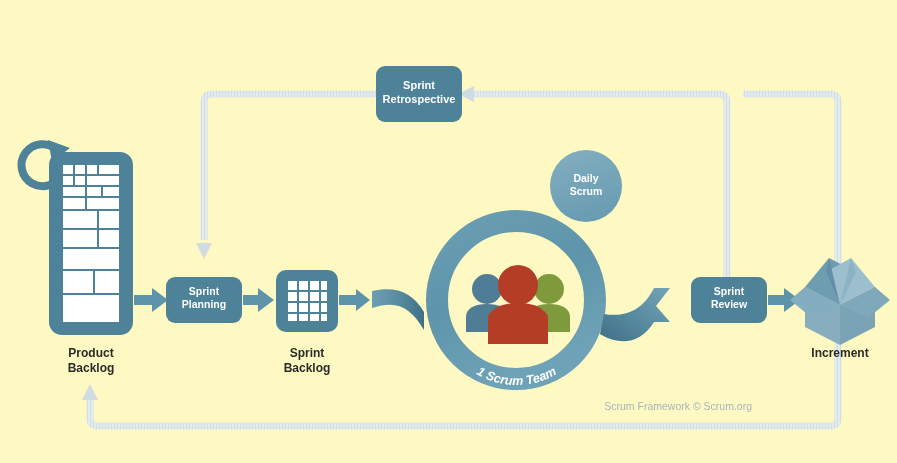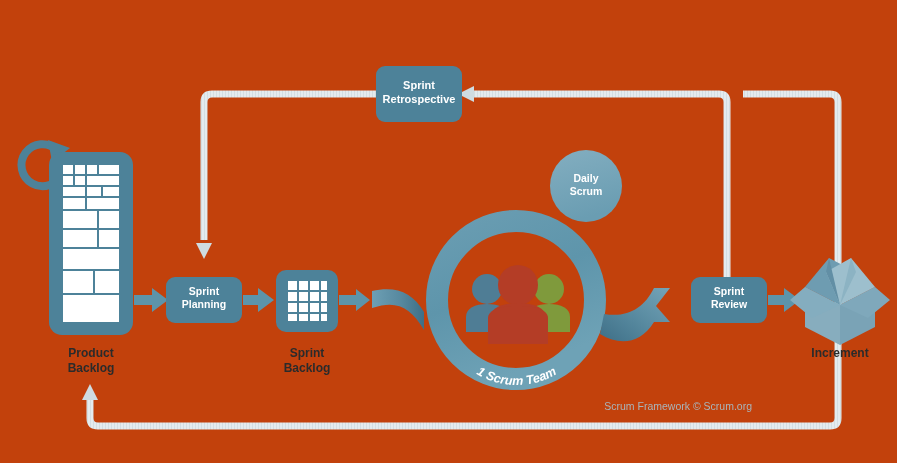--- a/index.html
+++ b/index.html
@@ -1,21 +1,21 @@
 <!DOCTYPE html>
 <html><head>
 <meta charset="utf-8">
 <style>
   html,body{margin:0;padding:0;background:#ffffff;}
   body{
     width:897px;height:463px;overflow:hidden;
     font-family:"Liberation Sans", sans-serif;
     -webkit-font-smoothing:antialiased;
   }
-  #diagram{position:relative;width:897px;height:463px;background:#c2410c;}
+  #diagram{position:relative;width:897px;height:463px;background:#fef9c3;}
   #svg-root{position:absolute;left:0;top:0;width:897px;height:463px;}
 
   .node-label{
     font-family:"Liberation Sans", sans-serif;
     font-weight:bold;
     fill:#2b2b2b;
     text-anchor:middle;
   }
   .box-label{
     font-family:"Liberation Sans", sans-serif;

